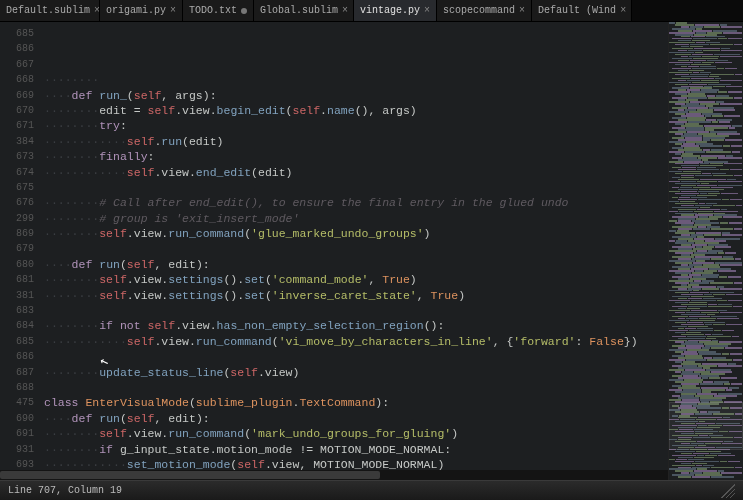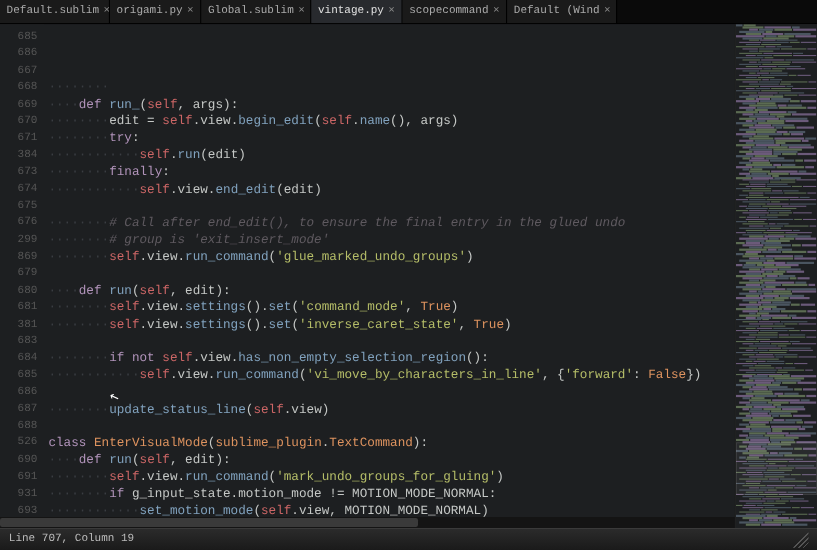--- a/index.html
+++ b/index.html
@@ -184,20 +184,24 @@
 <body>
 
 <div class="tab-bar" id="tab-bar">
     <div class="tab">
       <span>Default.sublim</span>
       <span class="close">×</span>
     </div>
     <div class="tab">
       <span>origami.py</span>
       <span class="close">×</span>
+    </div>
+    <div class="tab">
+      <span>TODO.txt</span>
+      <span class="dirty"></span>
     </div>
     <div class="tab">
       <span>Global.sublim</span>
       <span class="close">×</span>
     </div>
     <div class="tab active">
       <span>vintage.py</span>
       <span class="close">×</span>
     </div>
     <div class="tab">
@@ -229,21 +233,21 @@
       <div>679</div>
       <div>680</div>
       <div>681</div>
       <div>381</div>
       <div>683</div>
       <div>684</div>
       <div>685</div>
       <div>686</div>
       <div>687</div>
       <div>688</div>
-      <div>526</div>
+      <div>475</div>
       <div>690</div>
       <div>691</div>
       <div>931</div>
       <div>693</div>
     </div>
   <div class="code" id="code">
     <span class="cursor-arrow">↖</span>
   <div class="line"><span class="ws">········</span></div><div class="line"><span class="ws">····</span><span class="k">def</span><span class="p"> </span><span class="fn">run_</span><span class="p">(</span><span class="sf">self</span><span class="p">, args):</span></div><div class="line"><span class="ws">········</span><span class="p">edit </span><span class="op">=</span><span class="p"> </span><span class="sf">self</span><span class="p">.view.</span><span class="fc">begin_edit</span><span class="p">(</span><span class="sf">self</span><span class="p">.</span><span class="fc">name</span><span class="p">(), args)</span></div><div class="line"><span class="ws">········</span><span class="k">try</span><span class="p">:</span></div><div class="line"><span class="ws">············</span><span class="sf">self</span><span class="p">.</span><span class="fc">run</span><span class="p">(edit)</span></div><div class="line"><span class="ws">········</span><span class="k">finally</span><span class="p">:</span></div><div class="line"><span class="ws">············</span><span class="sf">self</span><span class="p">.view.</span><span class="fc">end_edit</span><span class="p">(edit)</span></div><div class="line"></div><div class="line"><span class="ws">········</span><span class="c"># Call after end_edit(), to ensure the final entry in the glued undo</span></div><div class="line"><span class="ws">········</span><span class="c"># group is 'exit_insert_mode'</span></div><div class="line"><span class="ws">········</span><span class="sf">self</span><span class="p">.view.</span><span class="fc">run_command</span><span class="p">(</span><span class="s">'glue_marked_undo_groups'</span><span class="p">)</span></div><div class="line"></div><div class="line"><span class="ws">····</span><span class="k">def</span><span class="p"> </span><span class="fn">run</span><span class="p">(</span><span class="sf">self</span><span class="p">, edit):</span></div><div class="line"><span class="ws">········</span><span class="sf">self</span><span class="p">.view.</span><span class="fc">settings</span><span class="p">().</span><span class="fc">set</span><span class="p">(</span><span class="s">'command_mode'</span><span class="p">, </span><span class="cn">True</span><span class="p">)</span></div><div class="line"><span class="ws">········</span><span class="sf">self</span><span class="p">.view.</span><span class="fc">settings</span><span class="p">().</span><span class="fc">set</span><span class="p">(</span><span class="s">'inverse_caret_state'</span><span class="p">, </span><span class="cn">True</span><span class="p">)</span></div><div class="line"></div><div class="line"><span class="ws">········</span><span class="k">if</span><span class="p"> </span><span class="k">not</span><span class="p"> </span><span class="sf">self</span><span class="p">.view.</span><span class="fc">has_non_empty_selection_region</span><span class="p">():</span></div><div class="line"><span class="ws">············</span><span class="sf">self</span><span class="p">.view.</span><span class="fc">run_command</span><span class="p">(</span><span class="s">'vi_move_by_characters_in_line'</span><span class="p">, {</span><span class="s">'forward'</span><span class="p">: </span><span class="cn">False</span><span class="p">})</span></div><div class="line"></div><div class="line"><span class="ws">········</span><span class="fc">update_status_line</span><span class="p">(</span><span class="sf">self</span><span class="p">.view)</span></div><div class="line"></div><div class="line"><span class="k">class</span><span class="p"> </span><span class="cl">EnterVisualMode</span><span class="p">(</span><span class="cl">sublime_plugin</span><span class="p">.</span><span class="cl">TextCommand</span><span class="p">):</span></div><div class="line"><span class="ws">····</span><span class="k">def</span><span class="p"> </span><span class="fn">run</span><span class="p">(</span><span class="sf">self</span><span class="p">, edit):</span></div><div class="line"><span class="ws">········</span><span class="sf">self</span><span class="p">.view.</span><span class="fc">run_command</span><span class="p">(</span><span class="s">'mark_undo_groups_for_gluing'</span><span class="p">)</span></div><div class="line"><span class="ws">········</span><span class="k">if</span><span class="p"> g_input_state.motion_mode </span><span class="op">!=</span><span class="p"> MOTION_MODE_NORMAL:</span></div><div class="line"><span class="ws">············</span><span class="fc">set_motion_mode</span><span class="p">(</span><span class="sf">self</span><span class="p">.view, MOTION_MODE_NORMAL)</span></div><div class="line"></div></div>
   <div class="minimap" id="minimap">
     <div class="mm-line">

